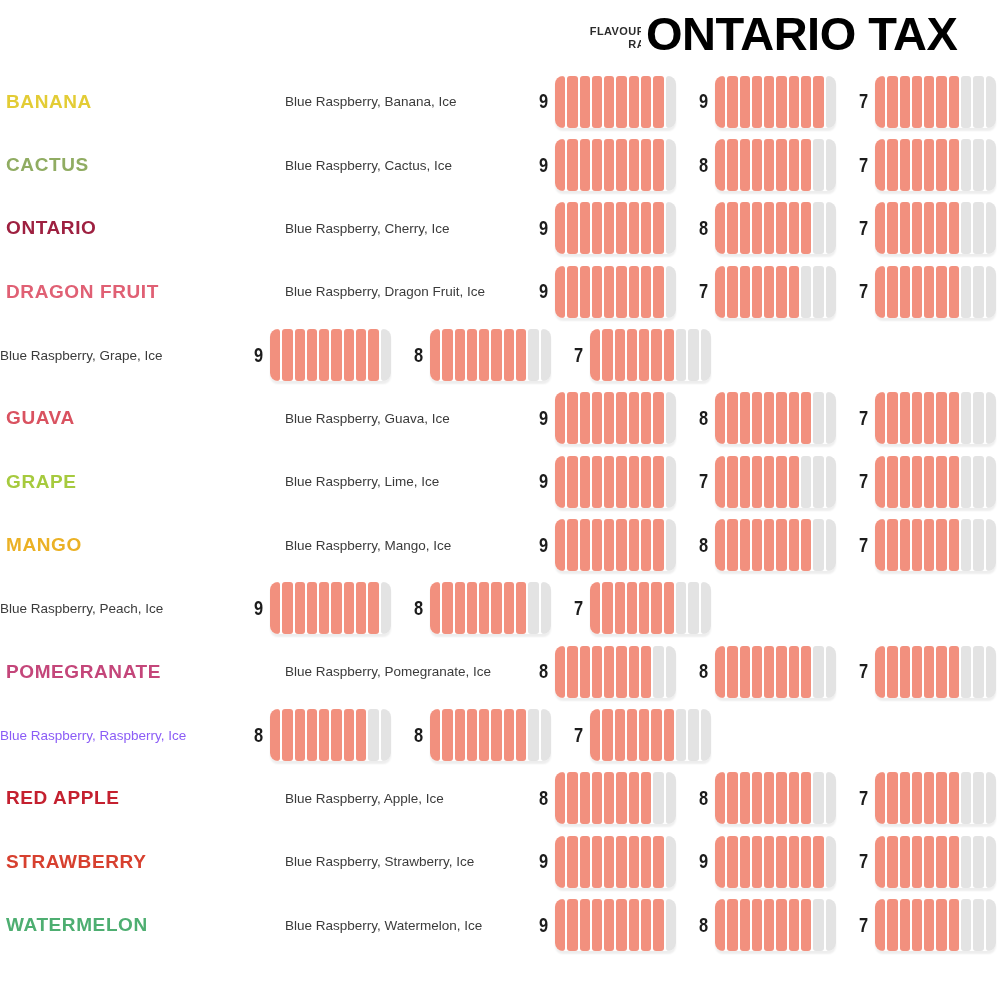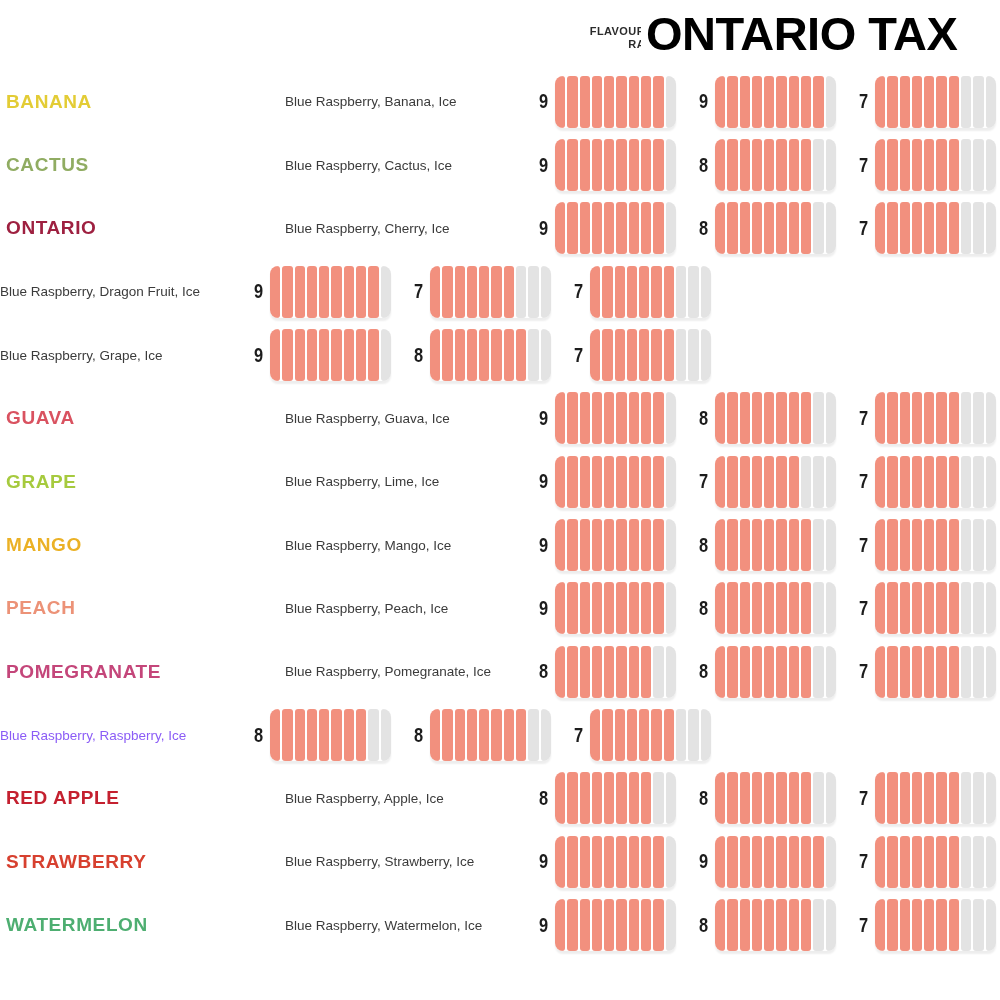--- a/index.html
+++ b/index.html
@@ -252,20 +252,21 @@
             <div class="segment" style="background: rgb(242, 144, 126);"></div>
             <div class="segment" style="background: rgb(242, 144, 126);"></div>
             <div class="segment" style="background: rgb(242, 144, 126);"></div>
             <div class="segment" style="background: rgb(227, 227, 227);"></div>
             <div class="segment" style="background: rgb(227, 227, 227);"></div>
             <div class="segment" style="background: rgb(227, 227, 227);"></div>
           </div>
         </div>
       </div>
       <div class="row">
+        <div class="flavor-name" style="color: rgb(224, 96, 116);">DRAGON FRUIT</div>
         <div class="description" style="color: rgb(59, 59, 59);">Blue Raspberry, Dragon Fruit, Ice</div>
         <div class="rating-group g1">
           <div class="rating-number" style="color: rgb(28, 28, 28);">9</div>
           <div class="bar">
             <div class="segment" style="background: rgb(242, 144, 126);"></div>
             <div class="segment" style="background: rgb(242, 144, 126);"></div>
             <div class="segment" style="background: rgb(242, 144, 126);"></div>
             <div class="segment" style="background: rgb(242, 144, 126);"></div>
             <div class="segment" style="background: rgb(242, 144, 126);"></div>
             <div class="segment" style="background: rgb(242, 144, 126);"></div>
@@ -495,21 +496,20 @@
             <div class="segment" style="background: rgb(242, 144, 126);"></div>
             <div class="segment" style="background: rgb(242, 144, 126);"></div>
             <div class="segment" style="background: rgb(242, 144, 126);"></div>
             <div class="segment" style="background: rgb(227, 227, 227);"></div>
             <div class="segment" style="background: rgb(227, 227, 227);"></div>
             <div class="segment" style="background: rgb(227, 227, 227);"></div>
           </div>
         </div>
       </div>
       <div class="row">
-        <div class="flavor-name" style="color: rgb(236, 146, 119);">PEACH</div>
         <div class="description" style="color: rgb(59, 59, 59);">Blue Raspberry, Peach, Ice</div>
         <div class="rating-group g1">
           <div class="rating-number" style="color: rgb(28, 28, 28);">9</div>
           <div class="bar">
             <div class="segment" style="background: rgb(242, 144, 126);"></div>
             <div class="segment" style="background: rgb(242, 144, 126);"></div>
             <div class="segment" style="background: rgb(242, 144, 126);"></div>
             <div class="segment" style="background: rgb(242, 144, 126);"></div>
             <div class="segment" style="background: rgb(242, 144, 126);"></div>
             <div class="segment" style="background: rgb(242, 144, 126);"></div>

